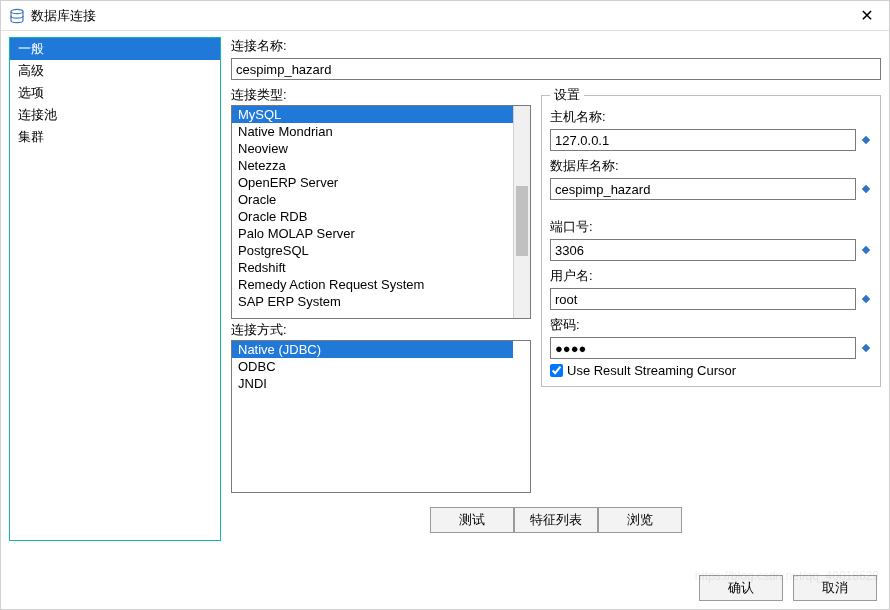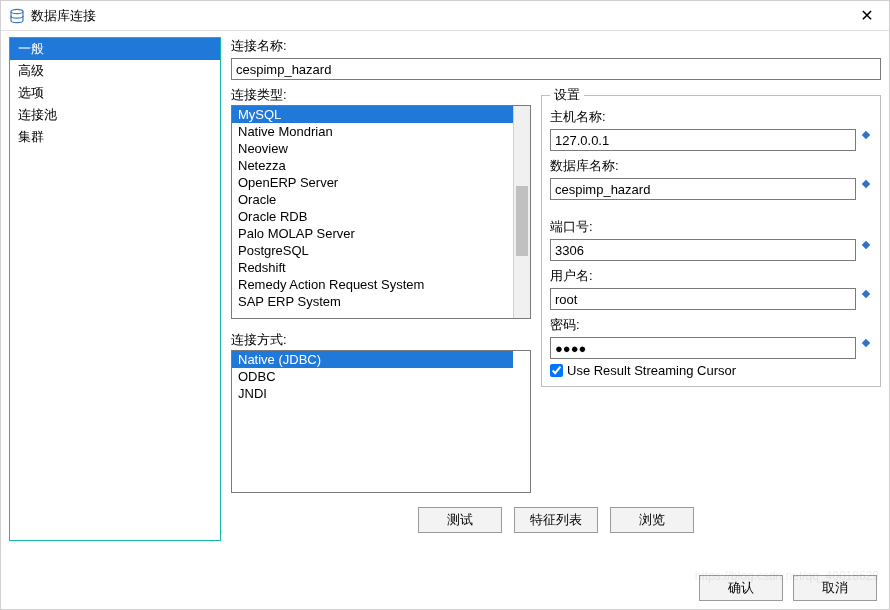--- a/index.html
+++ b/index.html
@@ -8,38 +8,38 @@
 .titlebar .icon { width: 16px; height: 16px; margin-right: 6px; }
 .titlebar .title { flex: 1; font-family: Liberation Mono, monospace; }
 .titlebar .close { width: 28px; text-align: center; font-size: 16px; cursor: pointer; }
 .main { display: flex; height: 510px; padding: 6px 8px 0 8px; gap: 10px; }
 .sidebar { width: 212px; border: 1px solid #14b8a6; background: #fff; }
 .sidebar .item { padding: 2px 8px; cursor: pointer; }
 .sidebar .item.selected { background: #2079d8; color: #fff; }
 .content { flex: 1; display: flex; flex-direction: column; gap: 6px; }
 .row-full { display: flex; flex-direction: column; gap: 2px; }
 .row-split { display: flex; gap: 10px; flex: 1; min-height: 0; }
-.col-left { width: 300px; display: flex; flex-direction: column; gap: 12px; }
+.col-left { width: 300px; display: flex; flex-direction: column; gap: 2px; }
 .col-right { flex: 1; }
 .label { color: #000; margin-bottom: 1px; }
 input[type=text], input[type=password] { border: 1px solid #7a7a7a; padding: 2px 4px; height: 22px; background: #fff; width: 100%; }
 .listbox { border: 1px solid #7a7a7a; background: #fff; overflow: hidden; position: relative; }
 .listbox .scroll { position: absolute; right: 0; top: 0; bottom: 0; width: 17px; background: #f0f0f0; border-left: 1px solid #d0d0d0; }
 .listbox .scroll .thumb { background: #c0c0c0; position: absolute; left: 2px; right: 2px; }
 .listbox .li { padding: 1px 6px; cursor: pointer; }
 .listbox .li.selected { background: #2079d8; color: #fff; }
 .listbox .inner { padding-right: 17px; }
 fieldset { border: 1px solid #bfbfbf; padding: 4px 8px 8px 8px; }
 legend { padding: 0 4px; }
-.field-row { display: flex; align-items: flex-start; gap: 4px; margin-top: 3px; }
+.field-row { display: flex; align-items: center; gap: 4px; margin-top: 3px; }
 .field-row input { flex: 1; }
 .diamond { width: 12px; height: 12px; flex: none; }
 .diamond svg { display: block; }
 .checkbox-row { display: flex; align-items: center; gap: 4px; margin-top: 4px; }
-.btn-row { display: flex; justify-content: center; gap: 12px; padding: 8px 0; }
+.btn-row { display: flex; justify-content: center; padding: 8px 0; }
 button { min-width: 84px; height: 26px; background: #f3f3f3; border: 1px solid #9a9a9a; cursor: pointer; }
 .footer { position: absolute; bottom: 8px; right: 12px; display: flex; gap: 10px; }
 .watermark { position: absolute; right: 10px; bottom: 26px; color: rgba(0,0,0,0.08); font-size: 12px; pointer-events: none; }
 .lb-types { height: 214px; }
 .lb-access { flex: 1; }
 </style>
 </head>
 <body>
 
 <div class="titlebar">

